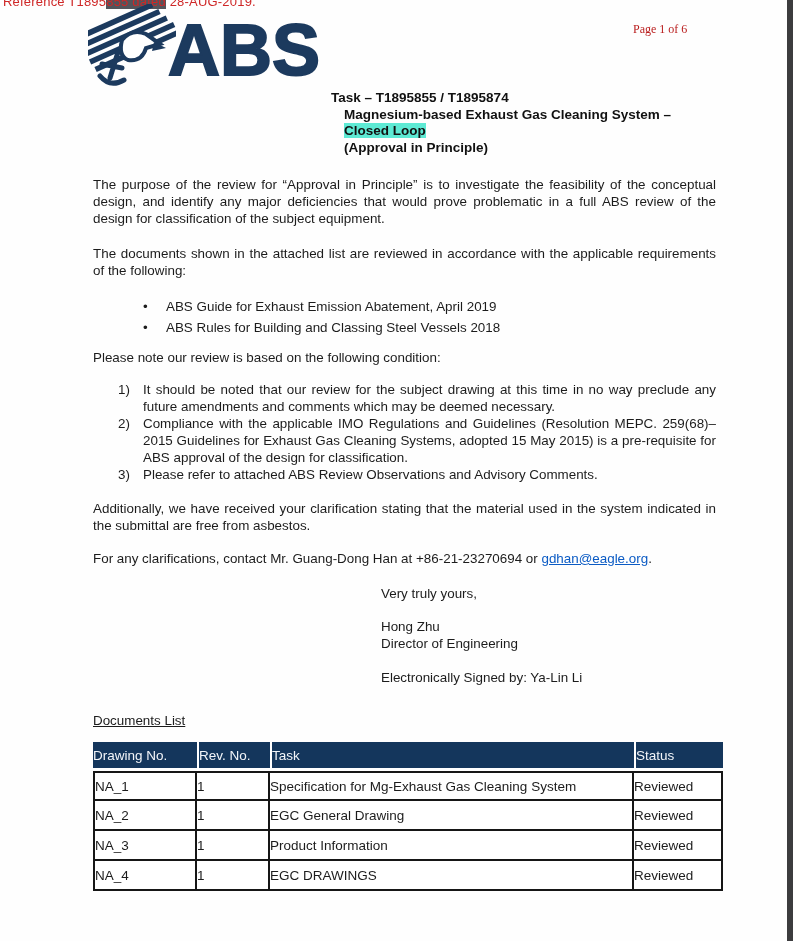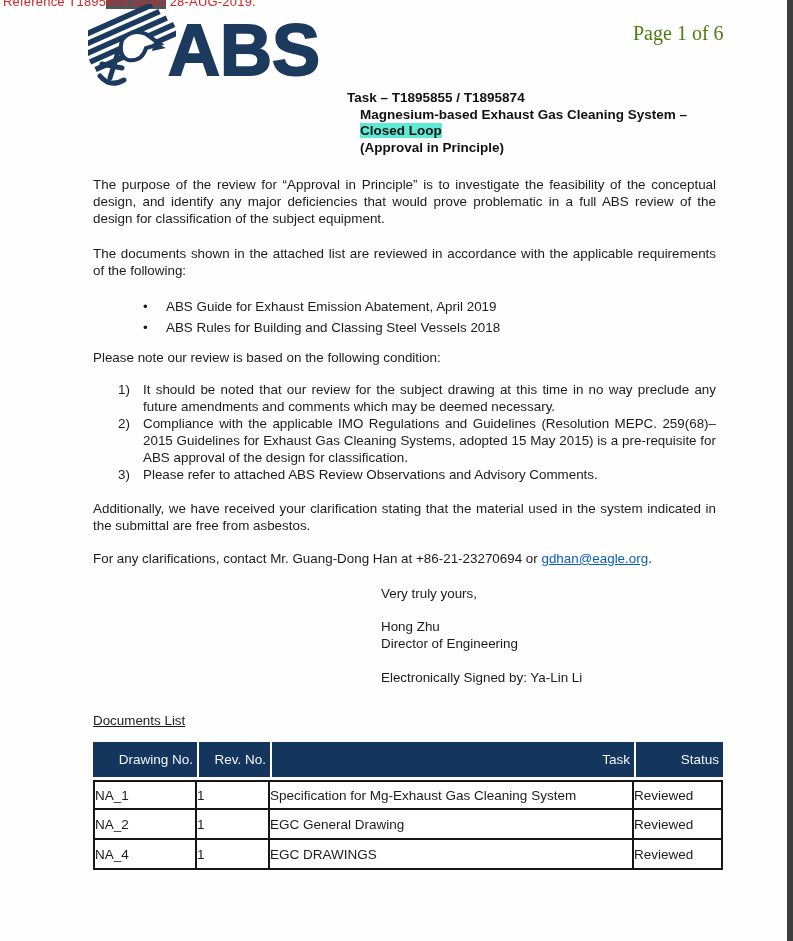--- a/index.html
+++ b/index.html
@@ -21,26 +21,26 @@
   .logo { position:absolute; top:2px; left:88px; width:230px; height:84px; }
   .logo svg { position:absolute; left:0; top:2px; }
   .logo .logo-text {
     position:absolute; left:80px; top:12px; font-size:72px; font-weight:bold;
     color:#1c3a5e; letter-spacing:0px; line-height:1;
     -webkit-text-stroke:2px #1c3a5e;
   }
 
   .page-num {
     position:absolute; top:22px; left:633px;
-    font-family:"Liberation Serif", serif; font-size:20px; color:#4d7c0f;
+    font-family:"Liberation Serif", serif; font-size:12px; color:#b91c1c;
   }
 
   
   .task {
-    position:absolute; top:90px; left:347px; font-weight:bold;
+    position:absolute; top:90px; left:331px; font-weight:bold;
     font-size:13.5px; line-height:16.5px; color:#111;
   }
   .task .indent { padding-left:13px; }
   .task .hl-gray { background:#5eead4; }
 
   
   .letter {
     position:absolute; top:176px; left:93px; width:623px;
     font-size:13.4px; line-height:17px;
   }
@@ -61,22 +61,22 @@
   .closing-block { margin-left:288px; }
   .closing { margin-bottom:16px; }
   .signer { margin-bottom:17px; }
   .esign { margin-bottom:26px; }
 
   
   .docs-heading { text-decoration:underline; margin-bottom:13px; }
   table.docs { width:630px; border-collapse:separate; border-spacing:0; table-layout:fixed; font-size:13.5px; }
   col.c1 { width:104px; } col.c2 { width:73px; } col.c3 { width:364px; } col.c4 { width:89px; }
   .docs th {
-    background:#14365c; color:#f2f5f9; font-weight:normal; text-align:right;
-    height:38px; padding:0 4px 0 7px; border-bottom:3px solid #ffffff;
+    background:#14365c; color:#f2f5f9; font-weight:normal; text-align:left;
+    height:29px; padding:0 4px 0 0; border-bottom:3px solid #ffffff;
   }
   .docs th + th { border-left:2px solid #ffffff; }
   .docs td {
     height:30px; padding:0 4px 0 0; background:#fff;
     border-right:2px solid #161616; border-bottom:2px solid #161616;
   }
   .docs td:first-child { border-left:2px solid #161616; }
   .docs tr:first-child td { border-top:2px solid #161616; }
 </style>
 </head>
@@ -187,20 +187,26 @@
           <td>Specification for Mg-Exhaust Gas Cleaning System</td>
           <td>Reviewed</td>
         </tr>
         <tr>
           <td>NA_2</td>
           <td>1</td>
           <td>EGC General Drawing</td>
           <td>Reviewed</td>
         </tr>
         <tr>
+          <td>NA_3</td>
+          <td>1</td>
+          <td>Product Information</td>
+          <td>Reviewed</td>
+        </tr>
+        <tr>
           <td>NA_4</td>
           <td>1</td>
           <td>EGC DRAWINGS</td>
           <td>Reviewed</td>
         </tr>
       </tbody>
     </table>
 
   </div>
 

